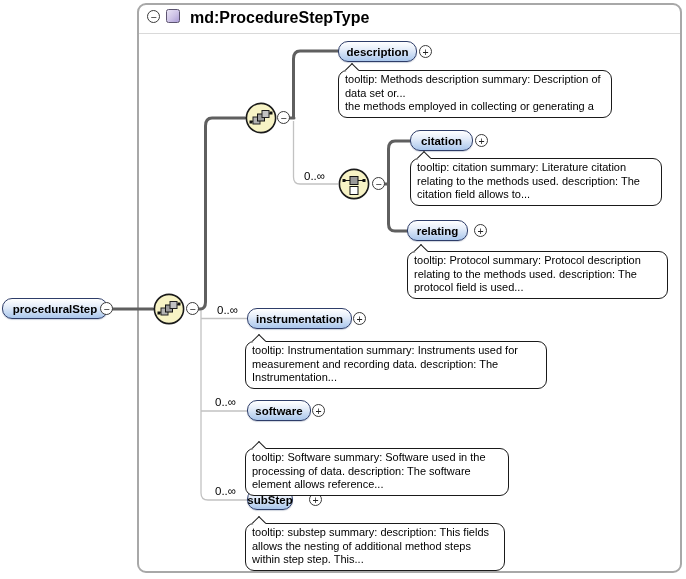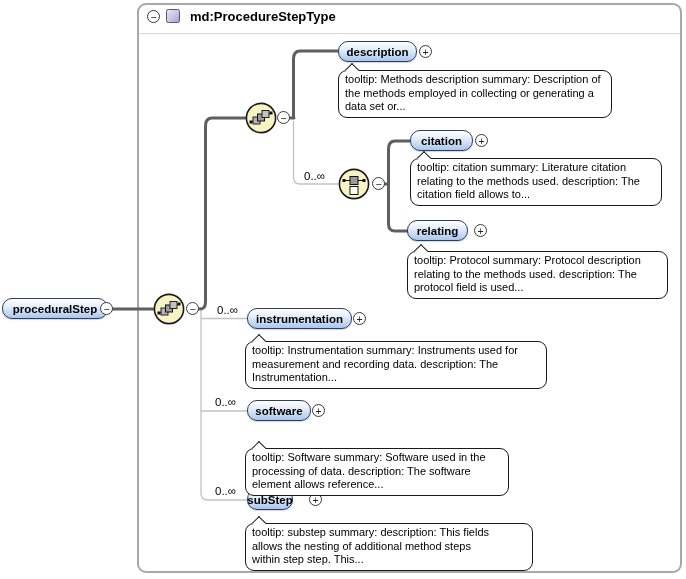--- a/index.html
+++ b/index.html
@@ -3,21 +3,21 @@
 <meta charset="utf-8">
 <style>
   html,body{margin:0;padding:0;background:#ffffff;}
   body{width:686px;height:579px;position:relative;overflow:hidden;
        font-family:"Liberation Sans", sans-serif;color:#000;}
   .stage{position:absolute;inset:0;}
   
   .frame{position:absolute;left:137px;top:3px;width:545px;height:570px;
          border:2px solid #a8a8a8;border-radius:9px;background:#fff;box-sizing:border-box;z-index:0;}
   .frame-sep{position:absolute;left:139px;top:33px;width:541px;height:1px;background:#d9d9d9;z-index:0;}
-  .type-title{position:absolute;left:190px;top:9px;font-size:13px;font-weight:bold;z-index:2;}
+  .type-title{position:absolute;left:190px;top:9px;font-size:16px;font-weight:bold;z-index:2;}
   .type-icon{position:absolute;left:166px;top:9px;width:14px;height:14px;border:1.2px solid #5c5470;
              border-radius:2.5px;background:linear-gradient(135deg,#e9e4f5 0%,#cdc2e6 55%,#ab9cd5 100%);
              box-sizing:border-box;z-index:2;}
   
   svg.wires{position:absolute;left:0;top:0;z-index:1;}
   
   .pill{position:absolute;height:21px;box-sizing:border-box;border:1.4px solid #2e3d69;border-radius:10px;
         background:linear-gradient(to bottom,#ffffff 0%,#e6eefa 38%,#aac7ec 100%);
         display:flex;align-items:center;justify-content:center;
         font-size:11.5px;font-weight:bold;z-index:2;box-shadow:0 1px 1px rgba(60,80,120,.25);}
@@ -94,22 +94,22 @@
   </div>
   <div class="pm" style="left:277px;top:111px;">−</div>
 
   <div class="pill" style="left:338px;top:41px;width:79px;">
     <span>description</span>
   </div>
   <div class="pm" style="left:419px;top:45px;">+</div>
   <div class="tip" style="left:338px;top:70px;width:274px;">
     <div class="notch"></div>
     <div>tooltip: Methods description summary: Description of</div>
+    <div>data set or...</div>
     <div>the methods employed in collecting or generating a</div>
-    <div>data set or...</div>
   </div>
 
   <div class="card" style="left:304px;top:170px;">0..∞</div>
   <div class="comp" style="left:338px;top:168px;">
     <svg width="32" height="32" viewBox="0 0 32 32">
       <circle cx="16" cy="16" r="14.6" fill="#f7f3c5" stroke="#1a1a1a" stroke-width="1.6"></circle>
       <line x1="6" y1="12.5" x2="26" y2="12.5" stroke="#111" stroke-width="1"></line>
       <rect x="4.5" y="11" width="3" height="3" fill="#111"></rect>
       <rect x="24.5" y="11" width="3" height="3" fill="#111"></rect>
       <rect x="12" y="8.5" width="8" height="8" fill="#9a9a9a" stroke="#111" stroke-width="1"></rect>
@@ -162,20 +162,20 @@
     <div>tooltip: Software summary: Software used in the</div>
     <div>processing of data. description: The software</div>
     <div>element allows reference...</div>
   </div>
 
   <div class="card" style="left:215px;top:485px;">0..∞</div>
   <div class="pill" style="left:247px;top:489px;width:46px;">
     <span>subStep</span>
   </div>
   <div class="pm" style="left:309px;top:493px;">+</div>
-  <div class="tip" style="left:245px;top:523px;width:288px;">
+  <div class="tip" style="left:245px;top:523px;width:260px;">
     <div class="notch"></div>
     <div>tooltip: substep summary: description: This fields</div>
     <div>allows the nesting of additional method steps</div>
     <div>within step step. This...</div>
   </div>
 
 </div>
 
 </body></html>

